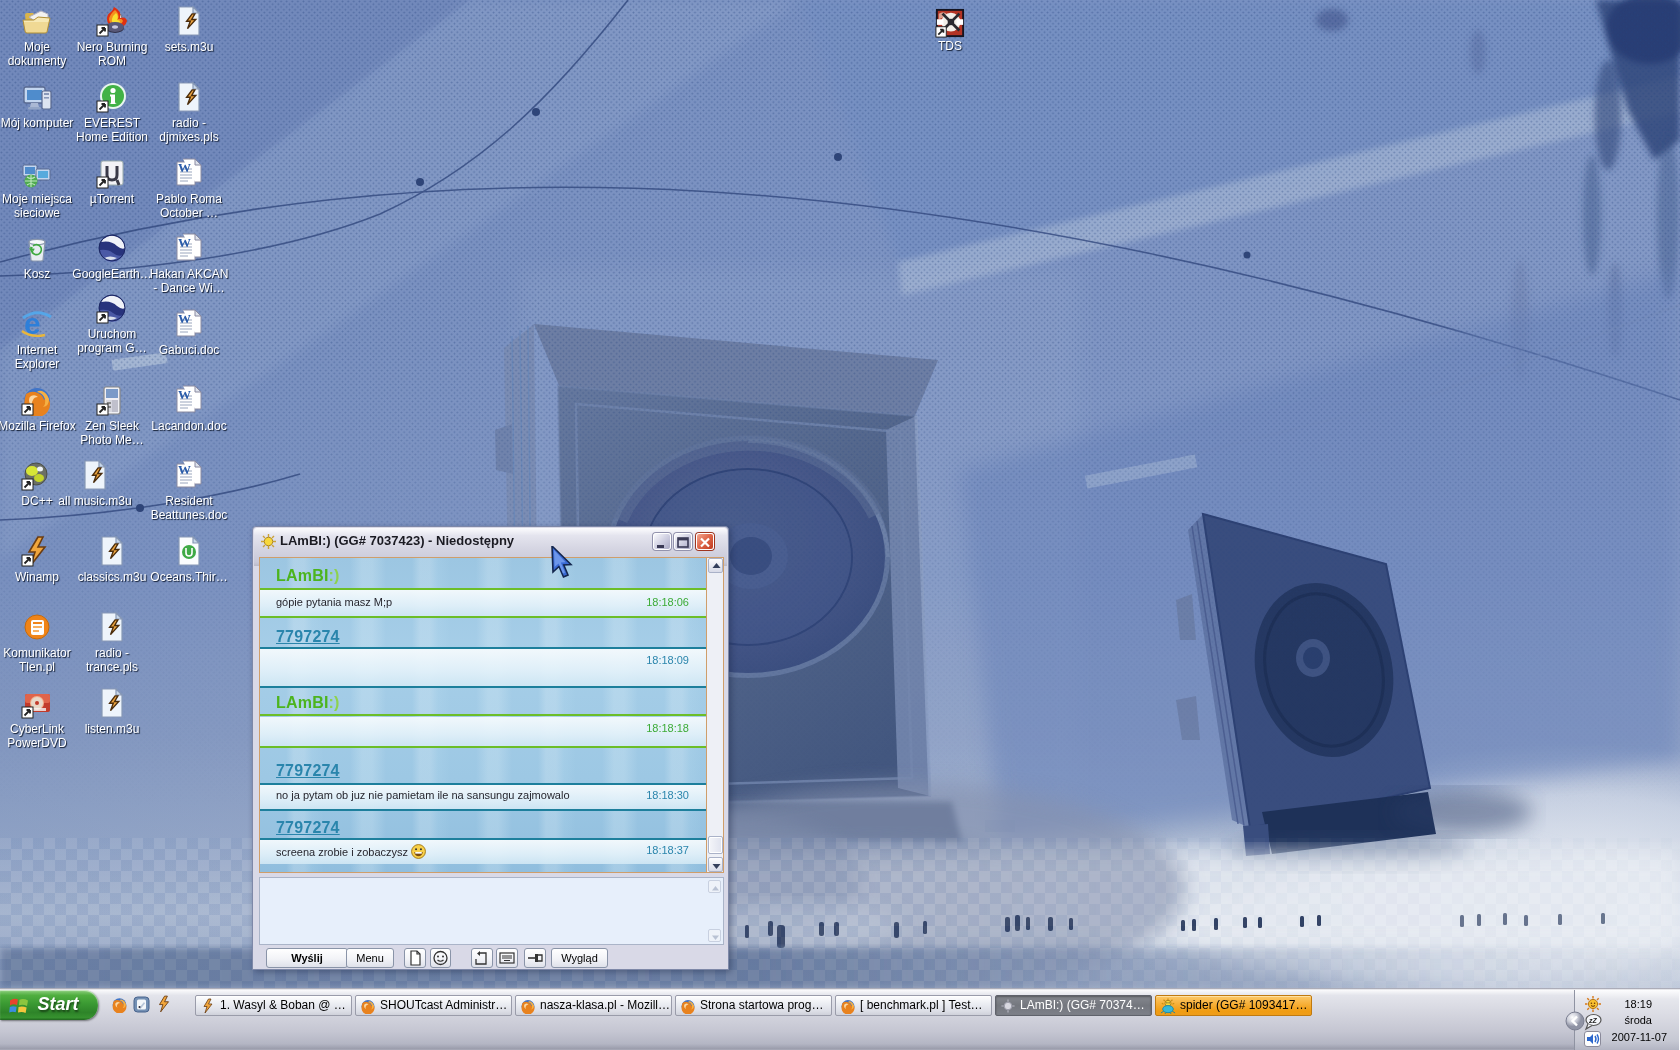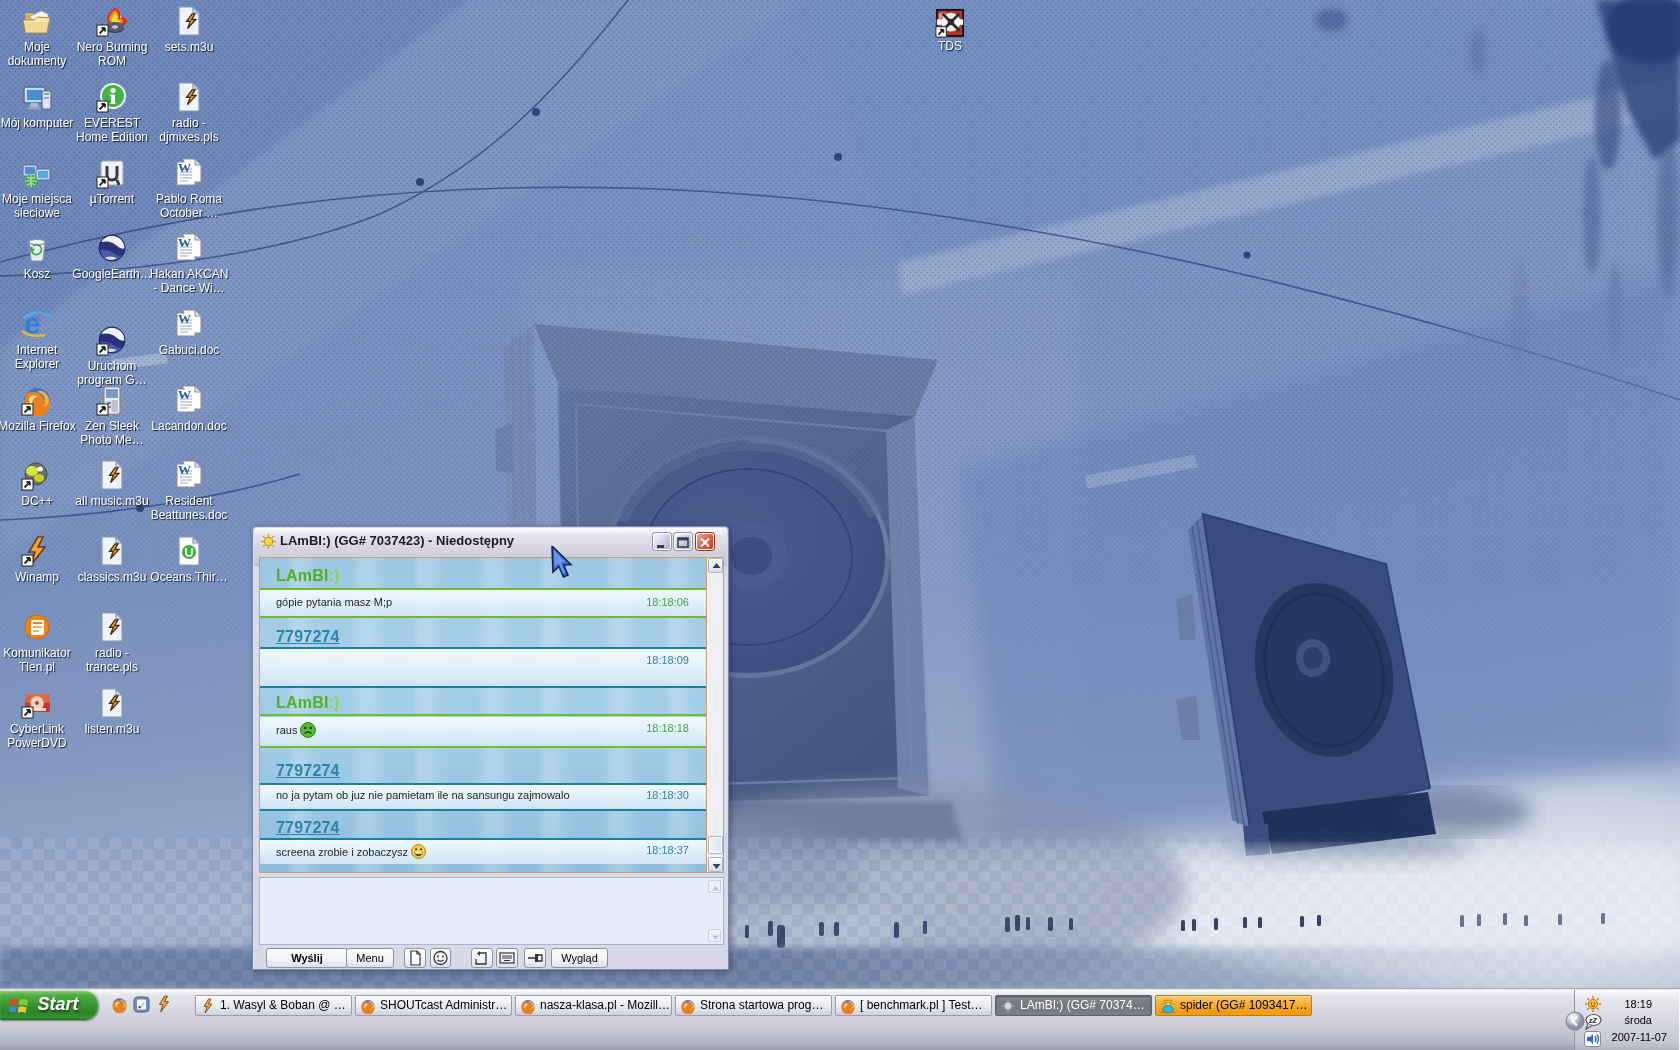--- a/index.html
+++ b/index.html
@@ -530,35 +530,35 @@
         <use href="#sc" transform="translate(1,20)"></use>
       </svg>
       <div class="lbl">µTorrent</div>
     </div>
 <div class="ico" style="left:68px;top:232px">
       <svg width="32" height="32">
         <use href="#i-globe"></use>
       </svg>
       <div class="lbl">GoogleEarth…</div>
     </div>
-<div class="ico" style="left:68px;top:324px">
+<div class="ico" style="left:68px;top:292px">
       <svg width="32" height="32">
         <use href="#i-globe"></use>
         <use href="#sc" transform="translate(1,20)"></use>
       </svg>
       <div class="lbl">Uruchom<br>program G…</div>
     </div>
 <div class="ico" style="left:68px;top:384px">
       <svg width="32" height="32">
         <use href="#i-zen"></use>
         <use href="#sc" transform="translate(1,20)"></use>
       </svg>
       <div class="lbl">Zen Sleek<br>Photo Me…</div>
     </div>
-<div class="ico" style="left:68px;top:459px">
+<div class="ico" style="left:51px;top:459px">
       <svg width="32" height="32">
         <use href="#i-m3u"></use>
       </svg>
       <div class="lbl">all music.m3u</div>
     </div>
 <div class="ico" style="left:68px;top:535px">
       <svg width="32" height="32">
         <use href="#i-m3u"></use>
       </svg>
       <div class="lbl">classics.m3u</div>
@@ -663,26 +663,20 @@
    <div class="hr g" style="top:30px"></div>
    <div class="msg" style="top:38px">gópie pytania masz M;p</div>
    <div class="tim g" style="top:38px">18:18:06</div>
    <div class="hr g" style="top:58px"></div>
    <div class="nick b" style="top:70px">7797274</div>
    <div class="hr b" style="top:89px"></div>
    <div class="tim b" style="top:96px">18:18:09</div>
    <div class="hr b" style="top:128px"></div>
    <div class="nick g" style="top:136px">LAmBI<span style="color:#8ed24e">:)</span></div>
    <div class="hr g" style="top:156px"></div>
-   <div class="msg" style="top:164px">raus <svg width="16" height="16" viewBox="0 0 16 16" style="vertical-align:-4px">
-              <circle cx="8" cy="8" r="7.4" fill="#58b838" stroke="#2a7818" stroke-width="1"></circle>
-              <circle cx="5.2" cy="6" r="1.2" fill="#1a3a10"></circle>
-              <circle cx="10.8" cy="6" r="1.2" fill="#1a3a10"></circle>
-              <path d="M4.5,11.5 q3.5,-3 7,0" fill="none" stroke="#1a3a10" stroke-width="1.4"></path>
-            </svg></div>
    <div class="tim g" style="top:164px">18:18:18</div>
    <div class="hr g" style="top:188px"></div>
    <div class="nick b" style="top:204px">7797274</div>
    <div class="hr b" style="top:225px"></div>
    <div class="msg" style="top:231px">no ja pytam ob juz nie pamietam ile na sansungu zajmowalo</div>
    <div class="tim b" style="top:231px">18:18:30</div>
    <div class="hr b" style="top:251px"></div>
    <div class="nick b" style="top:261px">7797274</div>
    <div class="hr b" style="top:280px"></div>
    <div class="msg" style="top:286px">screena zrobie i zobaczysz <svg width="15" height="15" viewBox="0 0 16 16" style="vertical-align:-3px">

